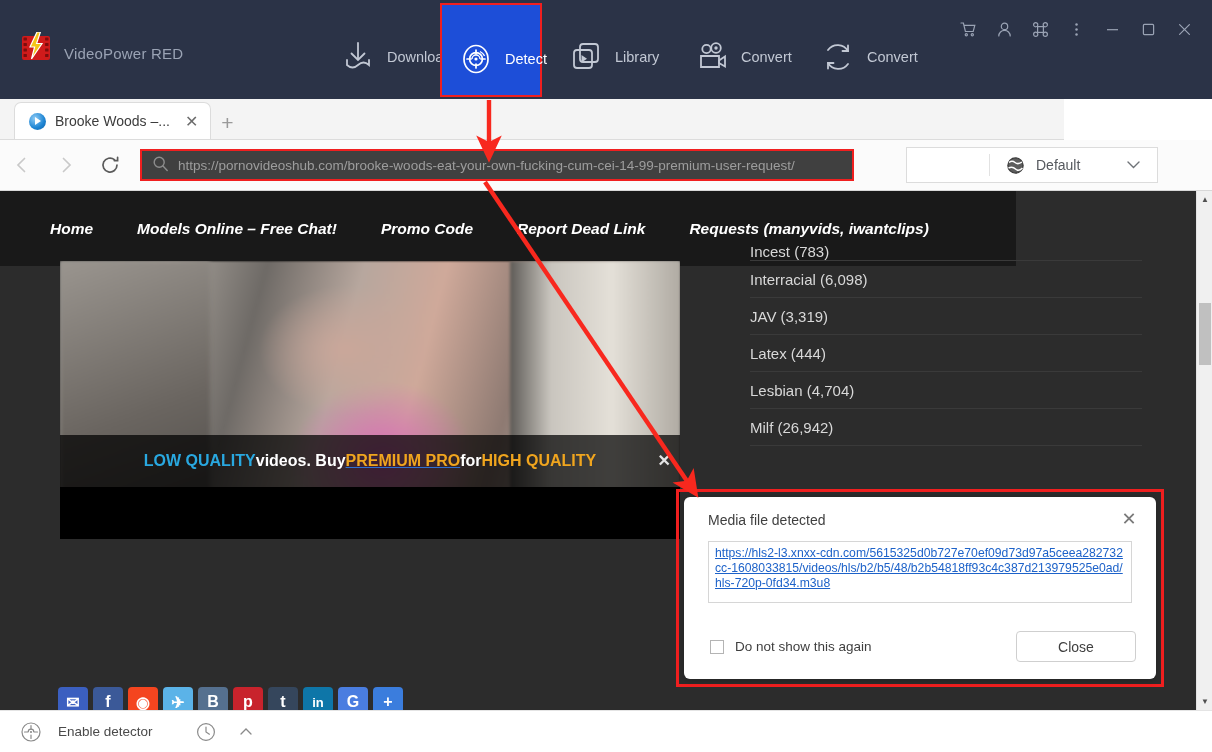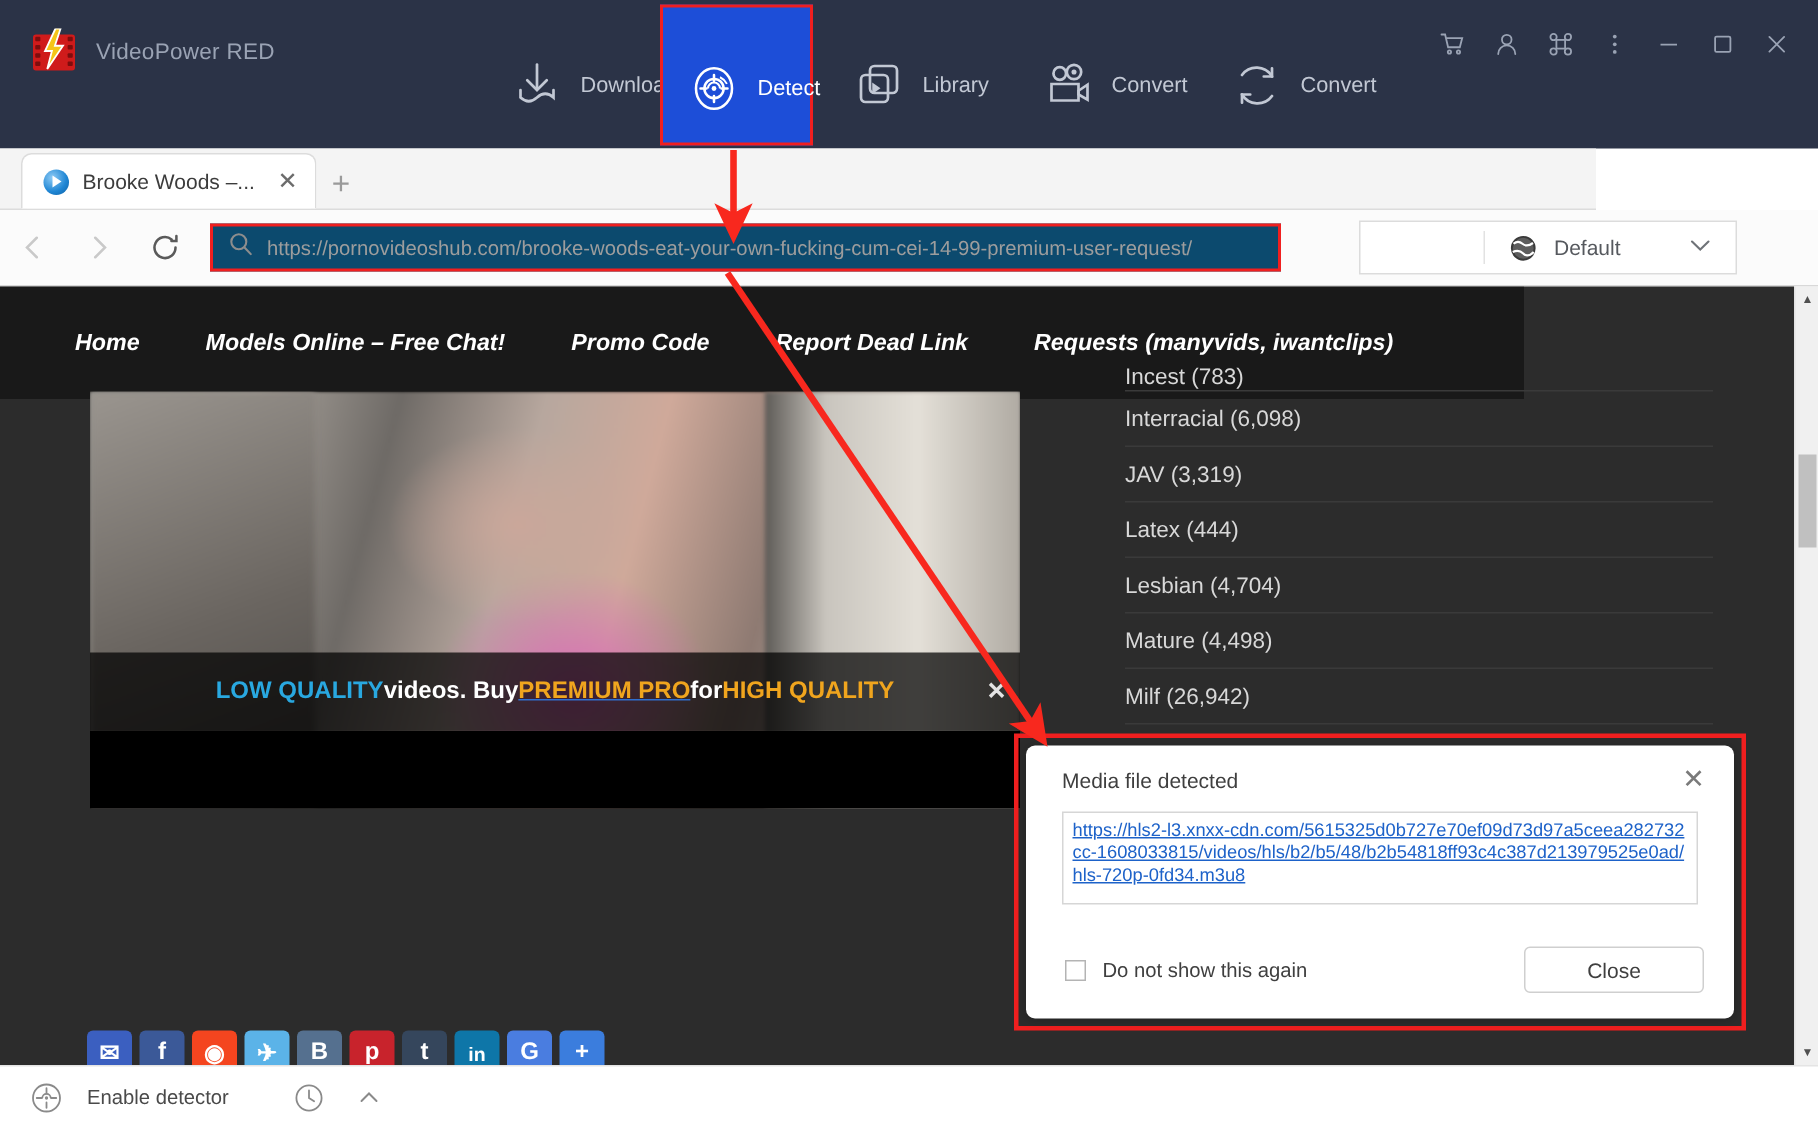--- a/index.html
+++ b/index.html
@@ -12,21 +12,21 @@
     position: relative; width: 1212px; height: 752px;
     background: #ffffff; overflow: hidden;
   }
 
   
   .titlebar {
     position: absolute; left: 0; top: 0; width: 1212px; height: 99px;
     background: #2b3347; display: flex; align-items: stretch;
   }
   .brand {
-    display: flex; align-items: center; gap: 12px;
+    display: flex; align-items: flex-end; gap: 12px;
     padding-left: 20px; width: 300px; height: 56px; margin-top: 6px;
   }
   .brand-logo { width: 32px; height: 30px; position: relative; }
   .brand-name { color: #9aa3b4; font-size: 15px; letter-spacing: .2px; }
 
   .navgroup { display: flex; align-items: flex-start; gap: 0; margin-left: 14px; }
   .navitem {
     width: 102px; height: 95px; padding-top: 18px;
     display: flex; flex-direction: row; align-items: center; gap: 9px;
     color: #c2c8d4; font-size: 14.5px; cursor: pointer;
@@ -84,21 +84,21 @@
     position: absolute; left: 0; top: 140px; width: 1212px; height: 51px;
     background: #fbfbfb; border-bottom: 1px solid #d8d8d8;
     display: flex; align-items: center;
   }
   .navbtn {
     width: 44px; height: 40px; display: flex; align-items: center;
     justify-content: center; cursor: pointer;
   }
   .urlwrap {
     position: relative; margin-left: 8px; width: 714px; height: 32px;
-    border: 2px solid #f01f1f; background: #0c4a6e;
+    border: 2px solid #f01f1f; background: #404040;
     display: flex; align-items: center; padding: 0 10px; gap: 9px;
   }
   .urltext {
     font-size: 13.5px; color: #9d9d9d; white-space: nowrap;
     overflow: hidden; flex: 1;
   }
   .enginebox {
     margin-left: 52px; width: 252px; height: 36px;
     border: 1px solid #dcdcdc; background: #ffffff;
     display: flex; align-items: center; cursor: pointer;
@@ -501,23 +501,20 @@
         <span>Interracial (6,098)</span>
       </div>
       <div class="cat">
         <span>JAV (3,319)</span>
       </div>
       <div class="cat">
         <span>Latex (444)</span>
       </div>
       <div class="cat">
         <span>Lesbian (4,704)</span>
-      </div>
-      <div class="cat">
-        <span>Mature (4,498)</span>
       </div>
       <div class="cat">
         <span>Milf (26,942)</span>
       </div>
       <div class="cat" style="margin-top:158px">
         <span>Rape (171)</span>
       </div>
     </div>
   </div>
 

